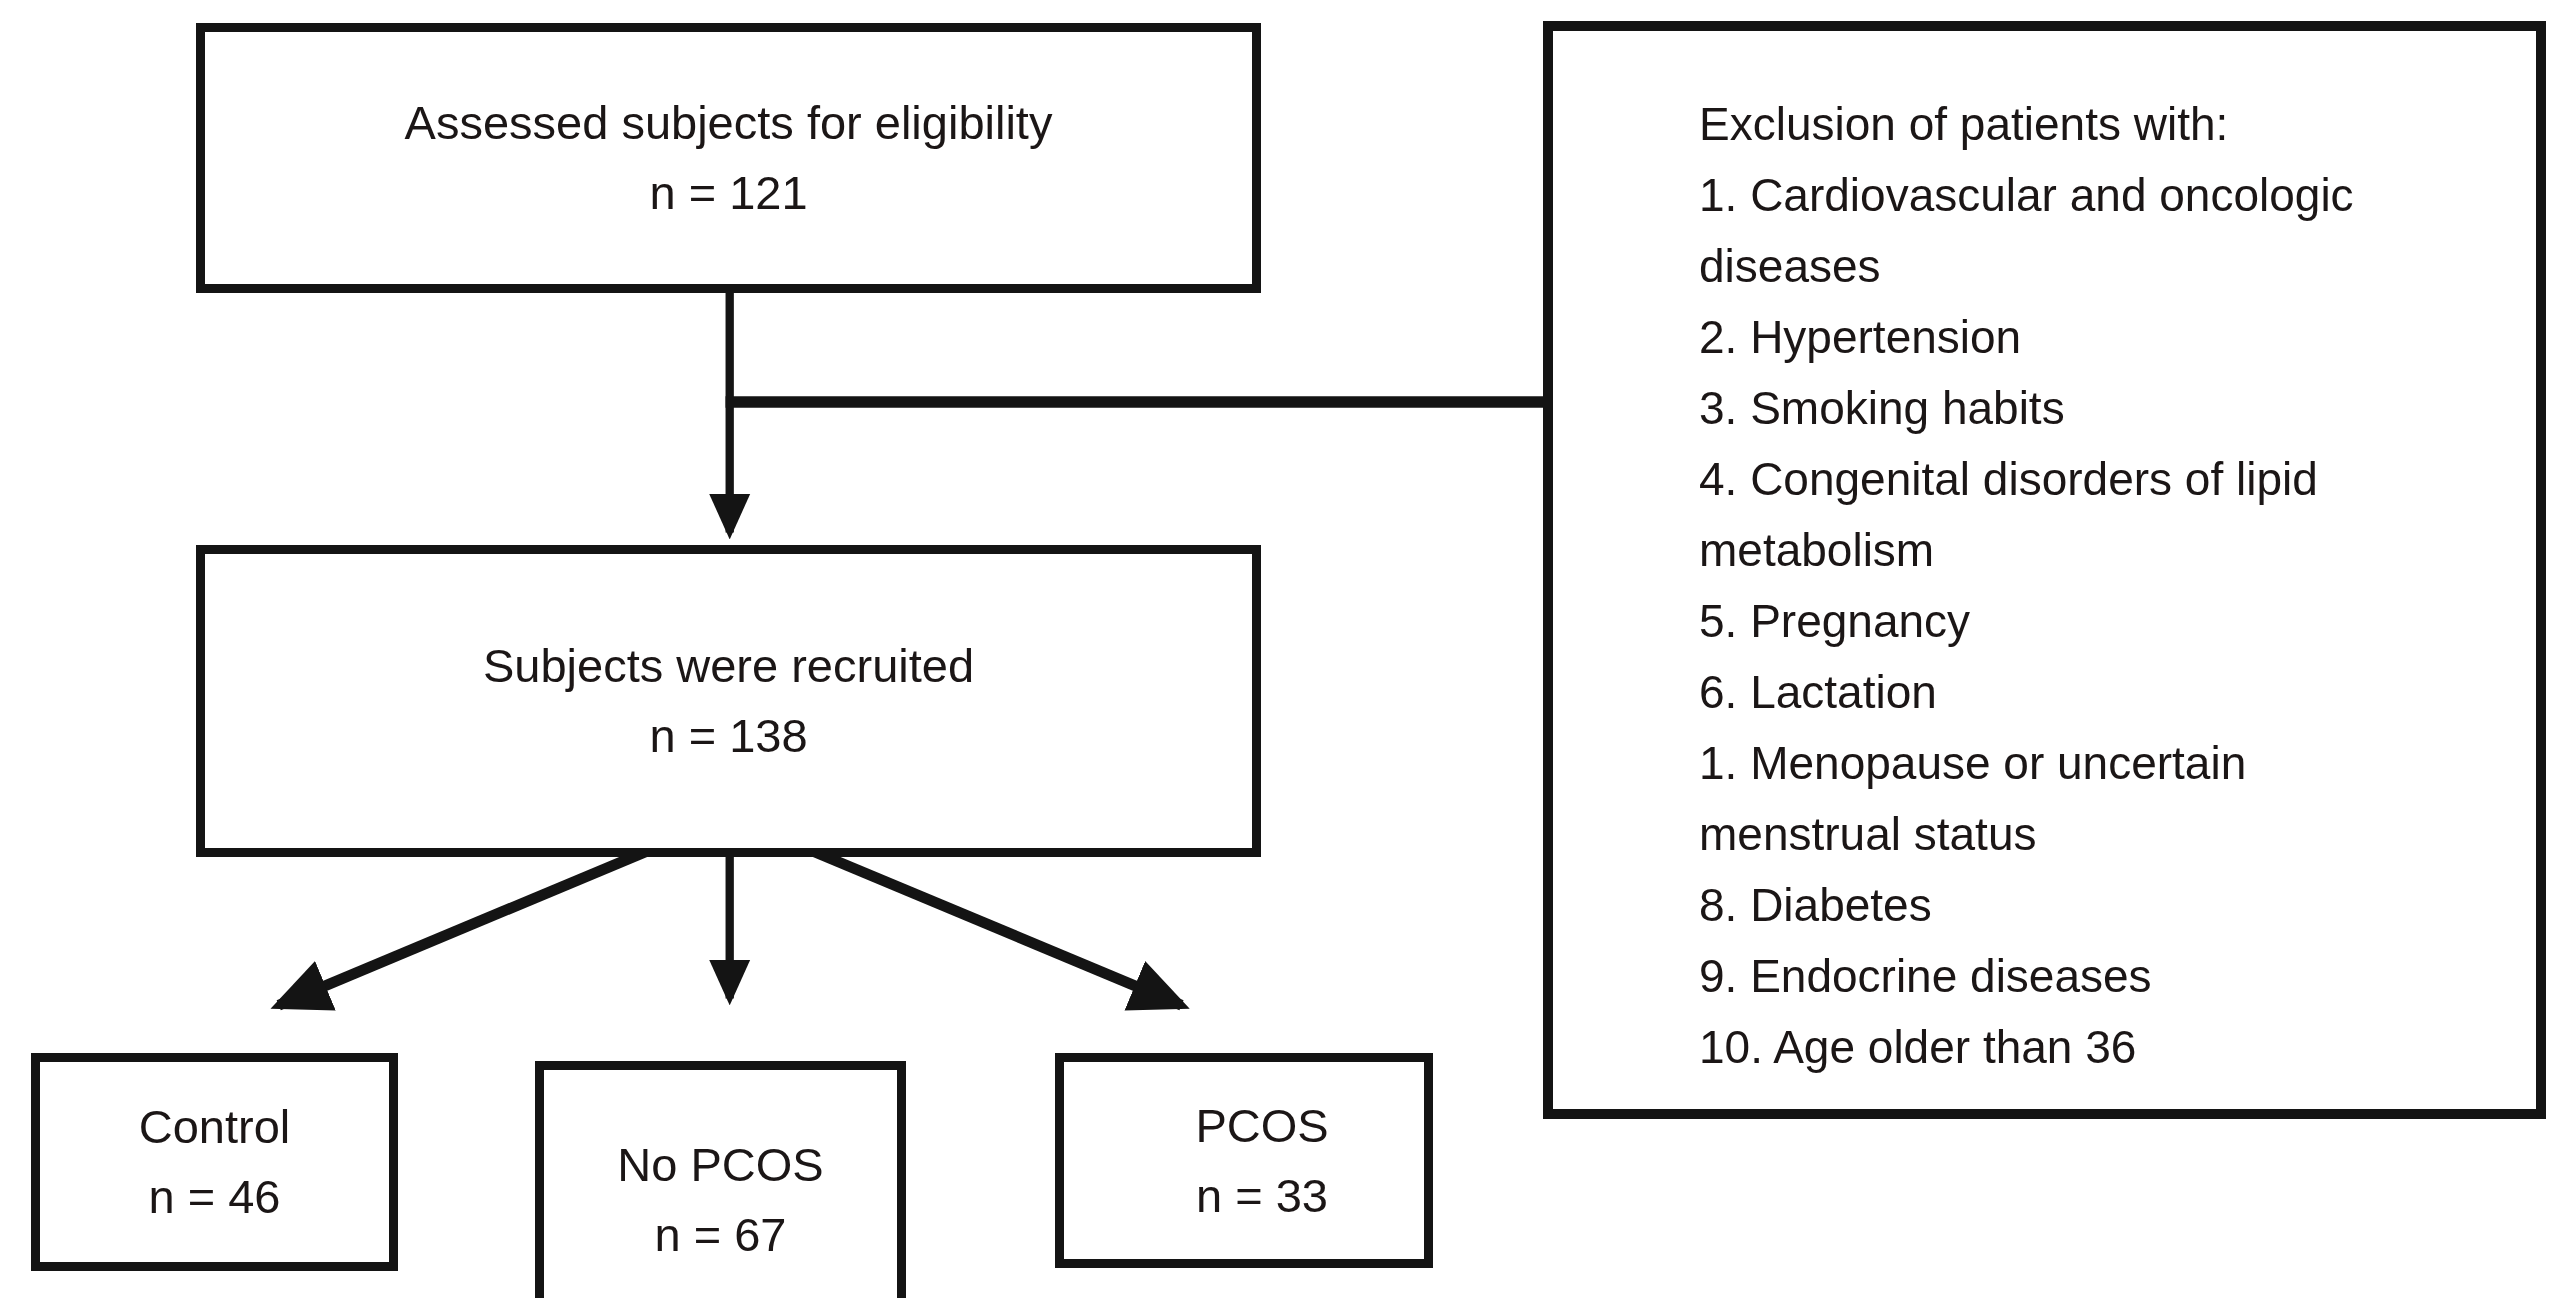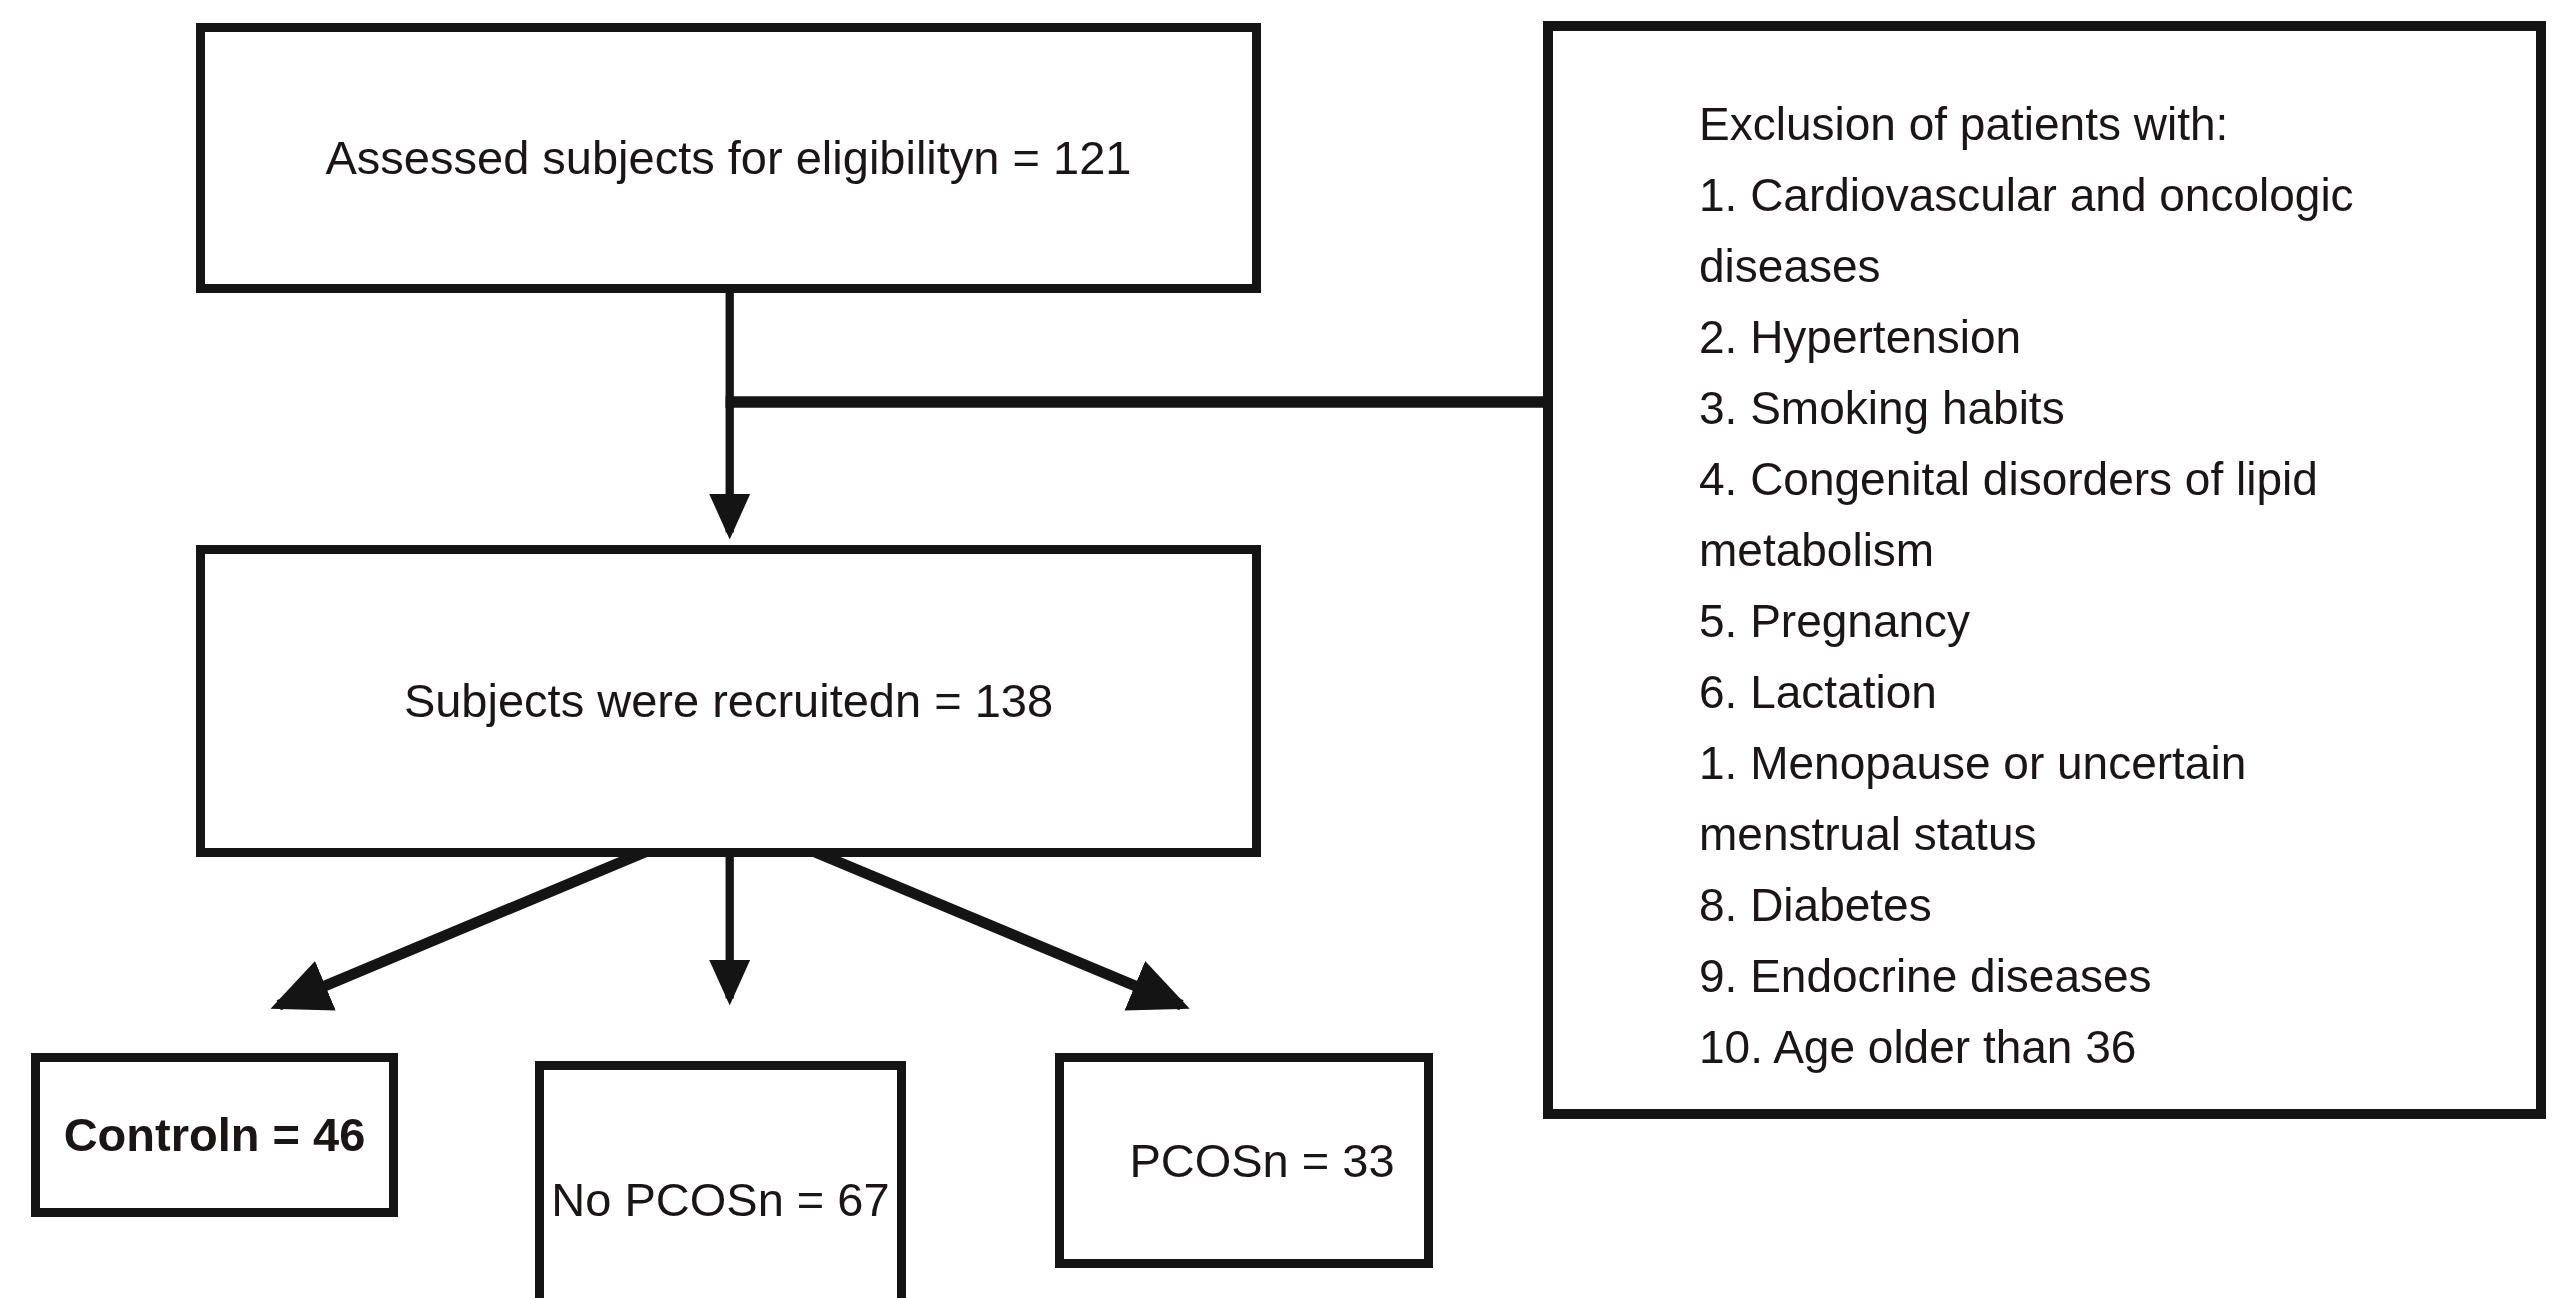--- a/index.html
+++ b/index.html
@@ -14,33 +14,34 @@
     background: #ffffff;
     font-family: "Liberation Sans", "DejaVu Sans", sans-serif;
     color: #1b1616;
     overflow: hidden;
   }
   .node {
     position: absolute;
     border: 9.2px solid #141414;
     background: #ffffff;
     display: flex;
+    flex-direction: column;
     align-items: center;
     justify-content: center;
     text-align: center;
     font-size: 47px;
     line-height: 70px;
     box-sizing: border-box;
     z-index: 2;
   }
   .node .line { white-space: nowrap; }
 
   #box-eligibility { left: 196px; top: 23px;  width: 1065px; height: 270px; }
   #box-recruited   { left: 196px; top: 545px; width: 1065px; height: 312px; }
-  #box-control     { left: 31px;   top: 1053px; width: 367px; height: 164px; font-weight: bold; }
+  #box-control     { left: 31px;   top: 1053px; width: 367px; height: 218px; }
   #box-no-pcos     { left: 535px;  top: 1053px; width: 371px; height: 278px; margin-top: 8px; }
   #box-pcos        { left: 1055px; top: 1053px; width: 378px; height: 215px; padding-left: 36px; }
 
   #box-exclusion {
     position: absolute;
     left: 1543px; top: 21px;
     width: 1003px; height: 1098px;
     border: 10px solid #141414;
     background: #ffffff;
     box-sizing: border-box;

